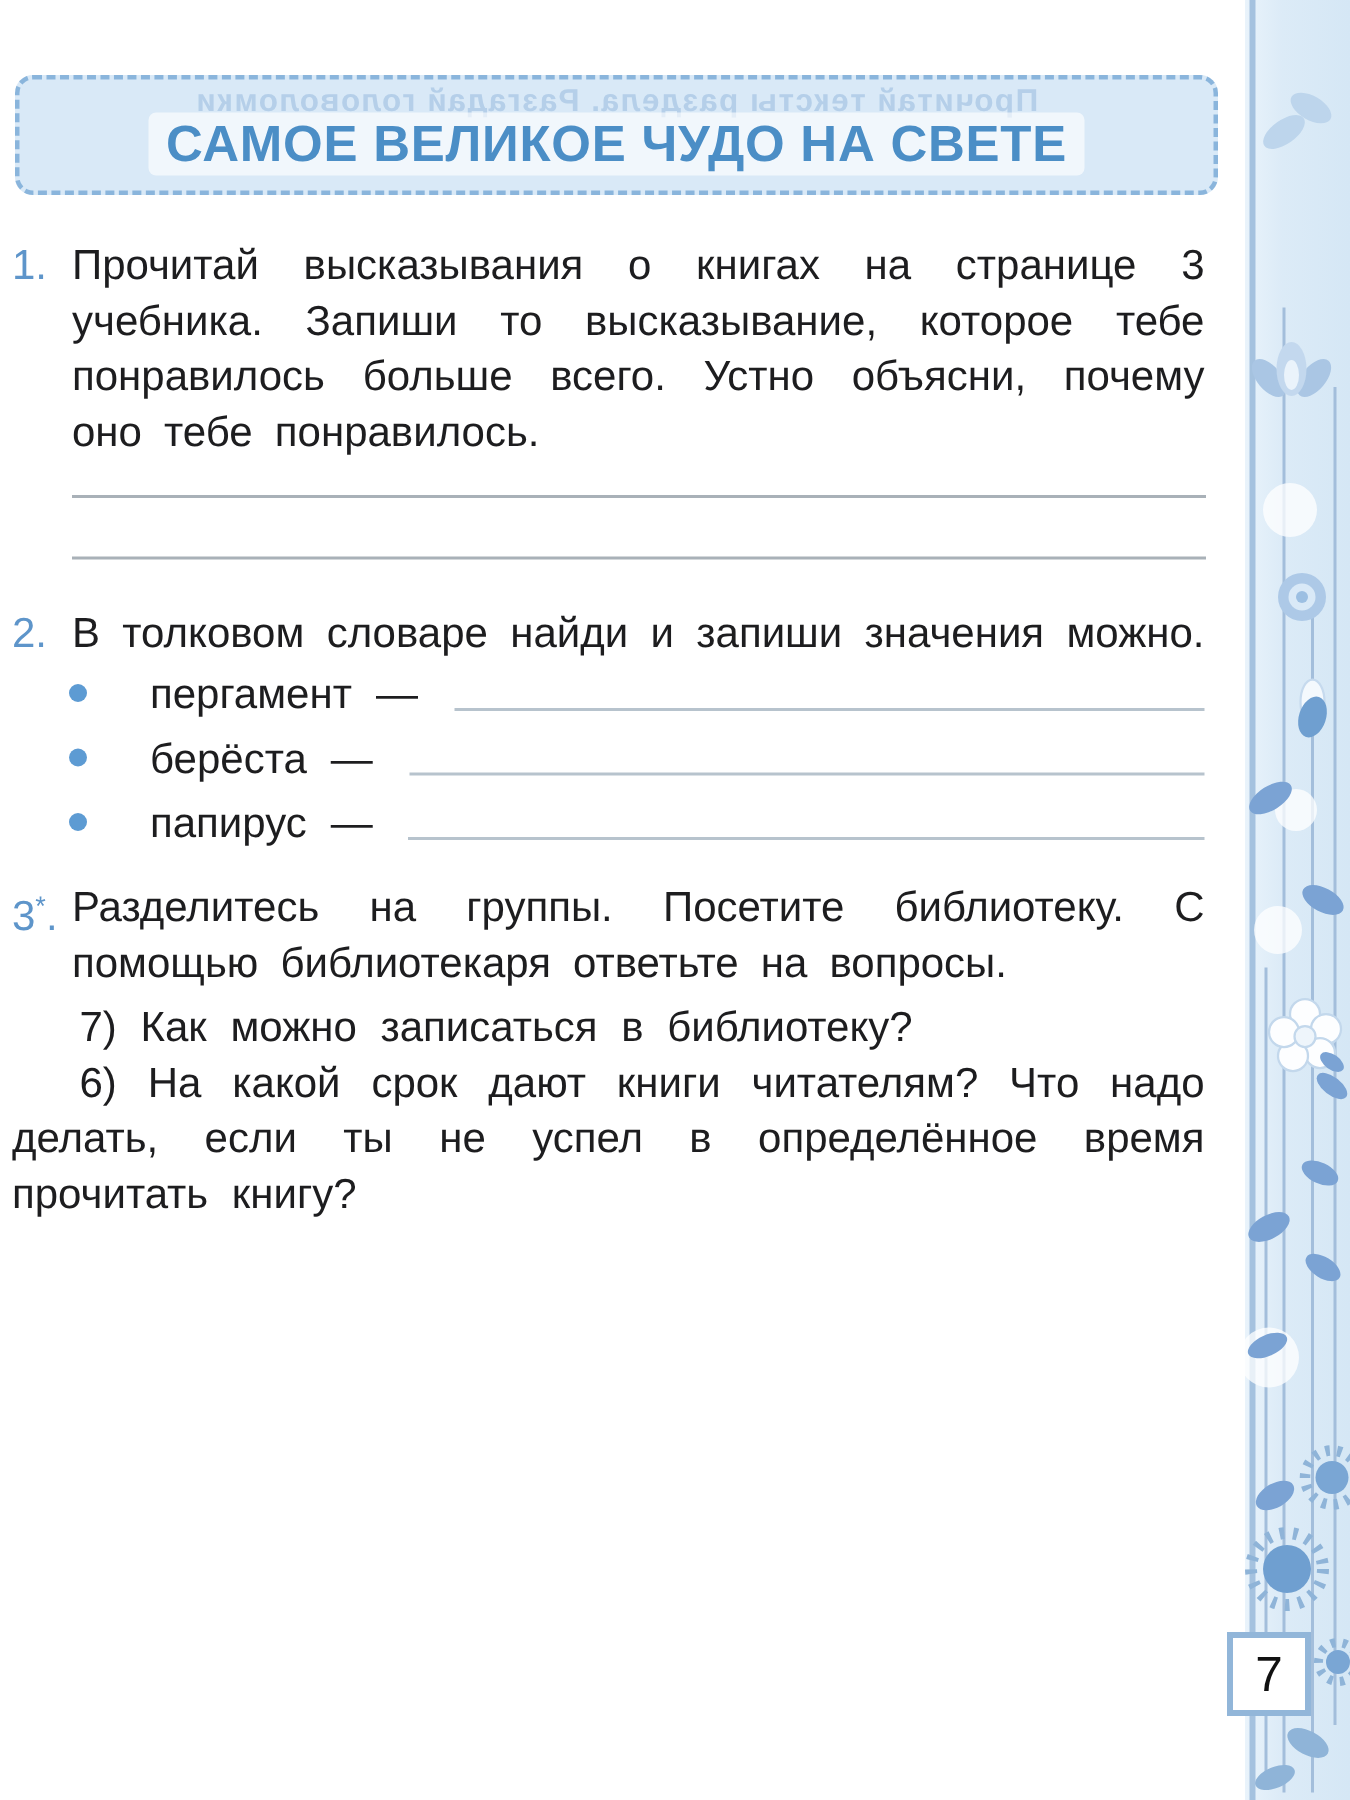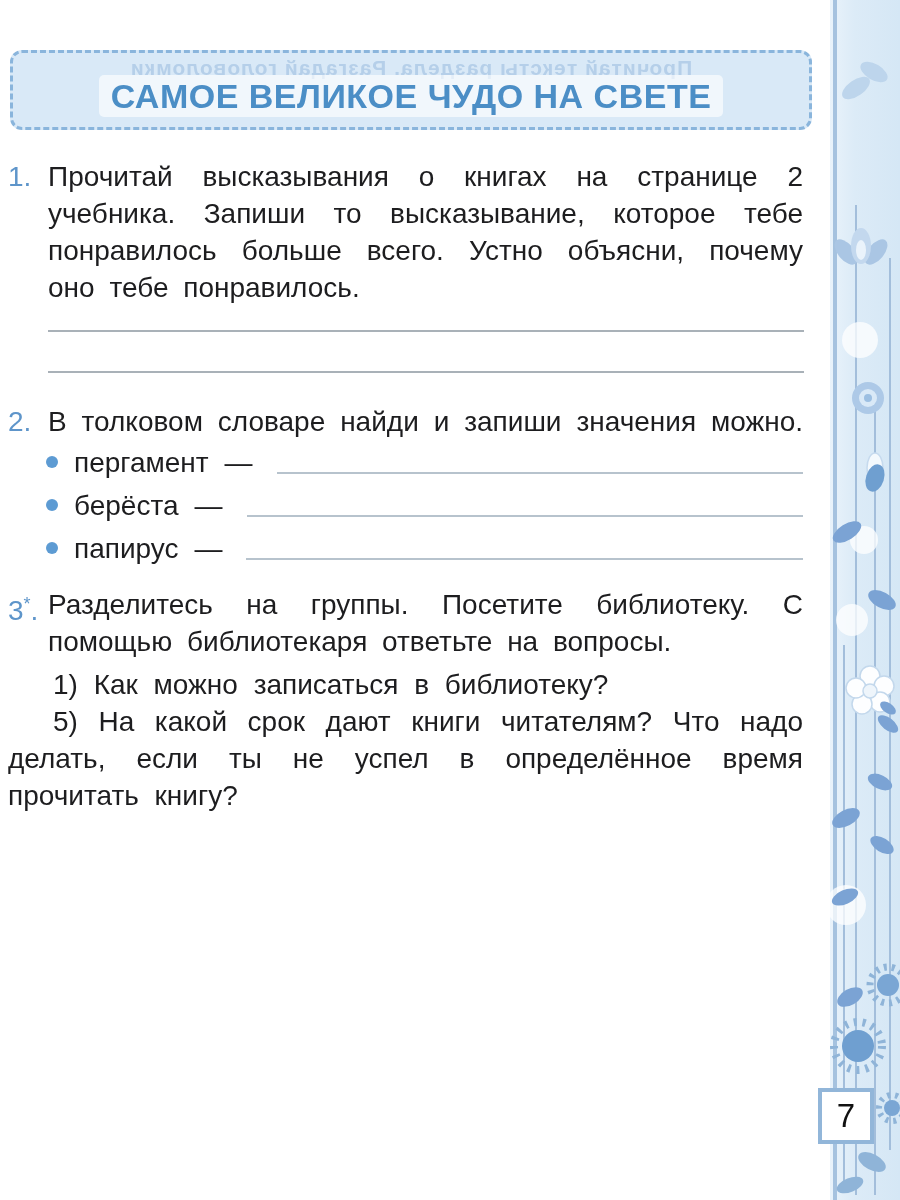--- a/index.html
+++ b/index.html
@@ -45,21 +45,21 @@
   #task3{top:586px;}
 
   .answer-line{position:absolute;left:48px;width:756px;height:0;border-top:2px solid #a9b1b8;}
   #ans1{top:330px;}
   #ans2{top:371px;}
 
   
   .terms{position:absolute;left:8px;top:444px;width:795px;}
   .term-row{display:flex;align-items:flex-start;height:43px;font-size:28px;line-height:37px;}
   .dot{width:12px;height:12px;border-radius:50%;background:#5d9bd3;margin:12px 16px 0 38px;flex:none;}
-  .term-label{margin-right:16px;white-space:nowrap;}
+  .term-label{margin-right:16px;white-space:nowrap;margin-left:26px;}
   .term-dash{margin-right:24px;}
   .term-line{flex:1;height:28px;border-bottom:2px solid #b7c3cd;}
 
   
   .questions{position:absolute;left:8px;top:666px;width:795px;}
   .questions p{margin:0;font-size:28px;line-height:37px;text-align:justify;text-indent:45px;word-spacing:8px;}
 
   
   .page-box{
     position:absolute;left:818px;top:1088px;width:56px;height:56px;background:#ffffff;
@@ -152,21 +152,21 @@
       </g>
     </svg>
   </div>
 
   <div class="title-box">
     <div class="ghost">Прочитай тексты раздела. Разгадай головоломки</div>
     <h1 class="title"><span class="band">САМОЕ ВЕЛИКОЕ ЧУДО НА СВЕТЕ</span></h1>
   </div>
 
   <div class="task" id="task1">
-    <p class="hang"><span class="tnum">1.</span><span>Прочитай высказывания о книгах на странице 2 учебника. Запиши то высказывание, которое тебе понравилось больше всего. Устно объясни, почему оно тебе понравилось.</span></p>
+    <p class="hang"><span class="tnum">1.</span><span>Прочитай высказывания о книгах на странице 3 учебника. Запиши то высказывание, которое тебе понравилось больше всего. Устно объясни, почему оно тебе понравилось.</span></p>
   </div>
   <div class="answer-line" id="ans1"></div>
   <div class="answer-line" id="ans2"></div>
 
   <div class="task" id="task2">
     <p class="hang"><span class="tnum">2.</span><span>В толковом словаре найди и запиши значения можно.</span></p>
   </div>
 
   <div class="terms">
     <div class="term-row">
@@ -187,21 +187,21 @@
       <span class="term-dash">—</span>
       <span class="term-line"></span>
     </div>
   </div>
 
   <div class="task" id="task3">
     <p class="hang"><span class="tnum"><span>3</span><sup>*</sup><span>.</span></span><span>Разделитесь на группы. Посетите библиотеку. С помощью библиотекаря ответьте на вопросы.</span></p>
   </div>
 
   <div class="questions">
-    <p>1) Как можно записаться в библиотеку?</p>
-    <p>5) На какой срок дают книги читателям? Что надо делать, если ты не успел в определённое время прочитать книгу?</p>
+    <p>7) Как можно записаться в библиотеку?</p>
+    <p>6) На какой срок дают книги читателям? Что надо делать, если ты не успел в определённое время прочитать книгу?</p>
   </div>
 
   <div class="page-box">
     <span>7</span>
   </div>
 
 </div>
 
 </body></html>

